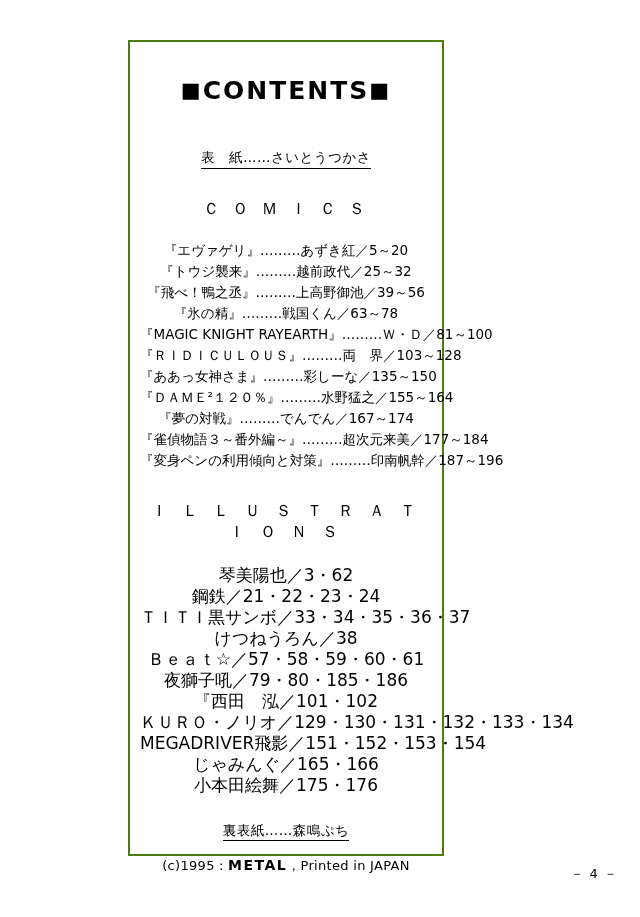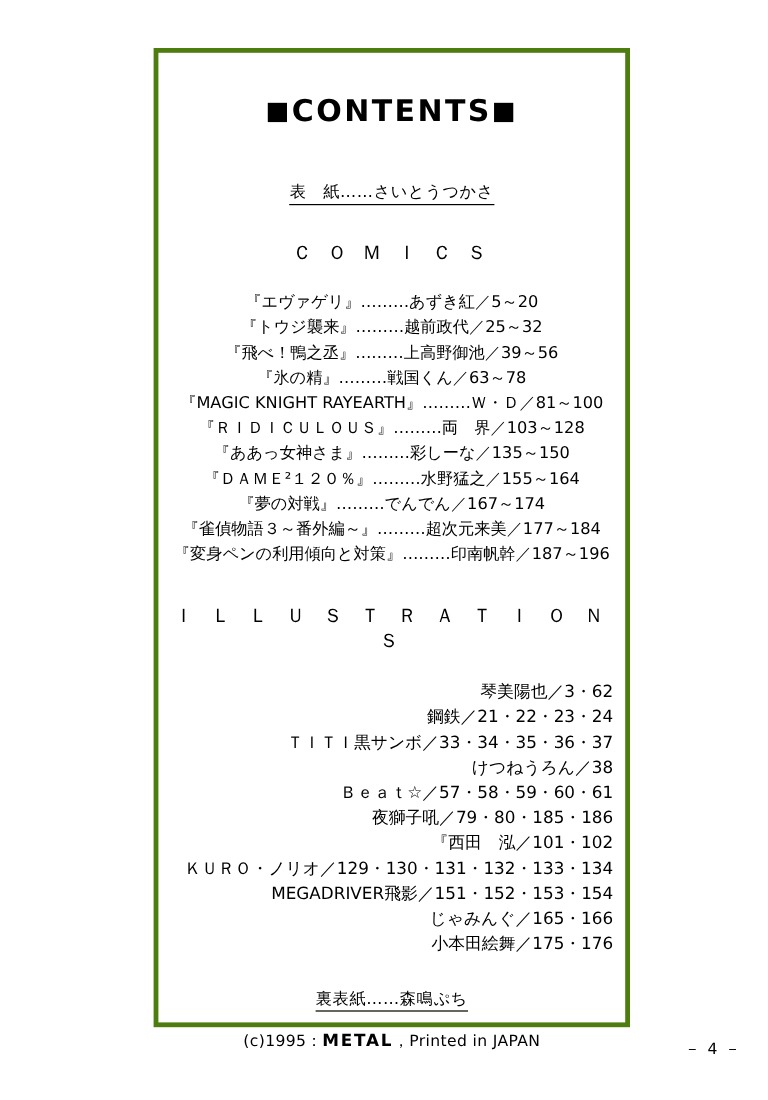--- a/index.html
+++ b/index.html
@@ -18,23 +18,23 @@
   .page {
     position: absolute;
     left: 0; top: 0;
     width: 640px;
     height: 917px;
   }
   .frame {
     position: absolute;
     left: 128px;
     top: 40px;
-    width: 397px;
+    width: 316px;
     height: 816px;
-    border: 4px solid #4d7c0f;
+    border: 2px solid #4d7c0f;
     box-sizing: border-box;
     text-decoration: underline;
   }
   .inner {
     position: absolute;
     left: 0; top: 0;
     width: 100%;
     height: 100%;
     box-sizing: border-box;
     padding: 22px 10px 10px 10px;
@@ -77,24 +77,23 @@
     margin-bottom: 22px;
   }
 
   .entry {
     font-size: 13.5px;
     line-height: 21px;
     white-space: nowrap;
     letter-spacing: 0px;
   }
   .illus-entry {
-    font-size: 14px;
+    font-size: 17px;
     line-height: 21px;
     white-space: nowrap;
-    text-align: right;
   }
 
   .back-credit {
     font-size: 13.5px;
     margin-top: 26px;
     display: inline-block;
     border-bottom: 1px solid #000;
     padding-bottom: 0;
     letter-spacing: 0.5px;
   }

